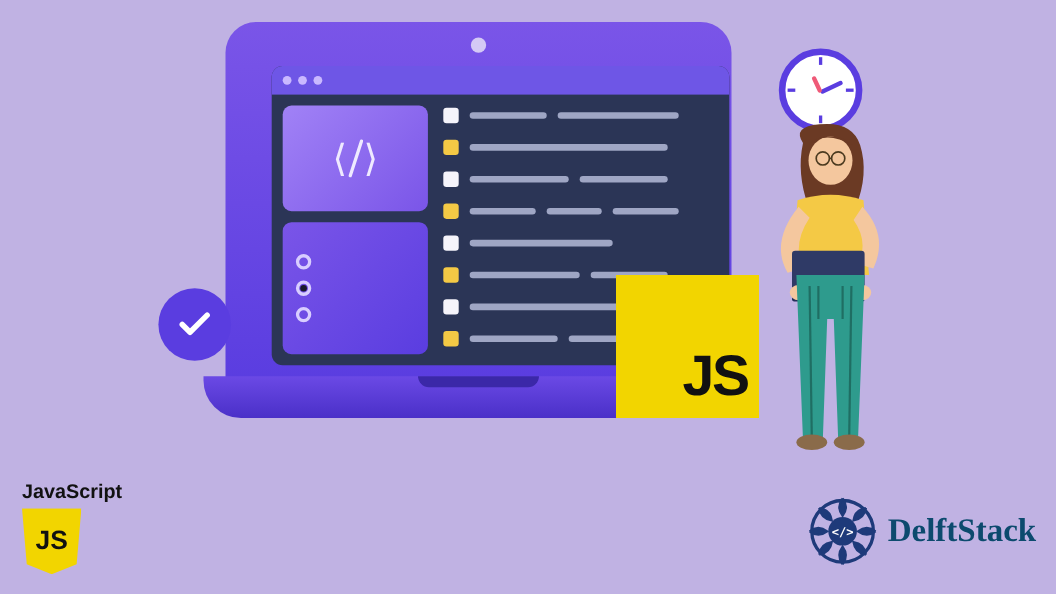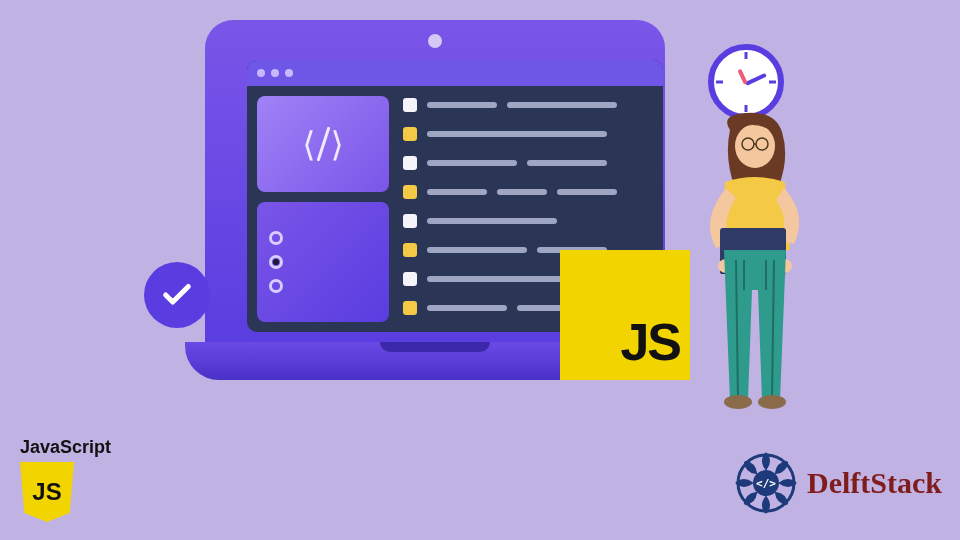--- a/index.html
+++ b/index.html
@@ -261,21 +261,21 @@
     position: absolute;
     right: 18px;
     bottom: 24px;
     display: flex;
     align-items: center;
     gap: 8px;
   }
   .delft-text {
     font-size: 30px;
     font-weight: 600;
-    color: #7f1d1d;
+    color: #0c4a6e;
     font-family: Georgia, 'Times New Roman', serif;
   }
   .delft-logo { width: 66px; height: 66px; }
 </style>
 </head>
 <body>
 
 <div class="laptop">
   <div class="laptop-body">
     <div class="webcam"></div>

